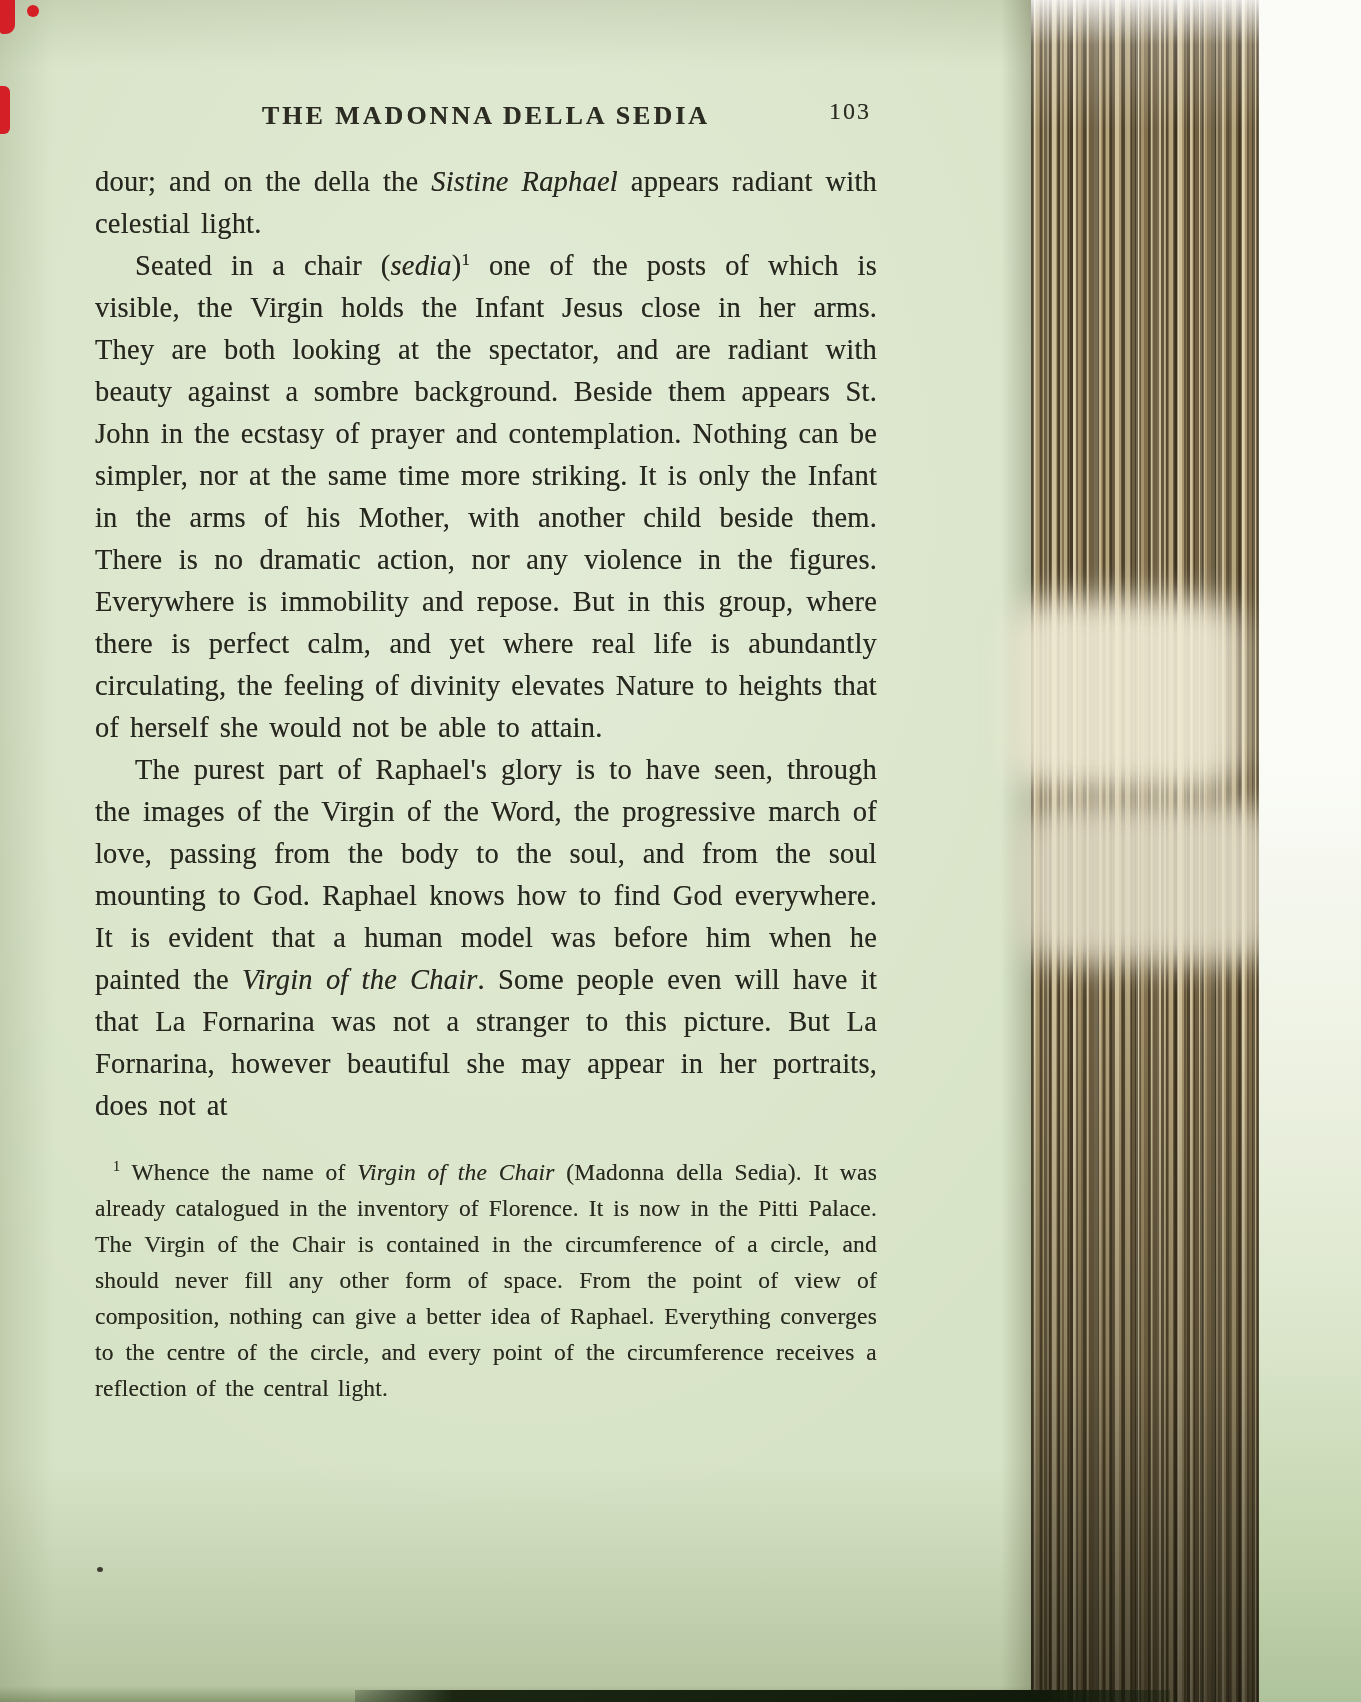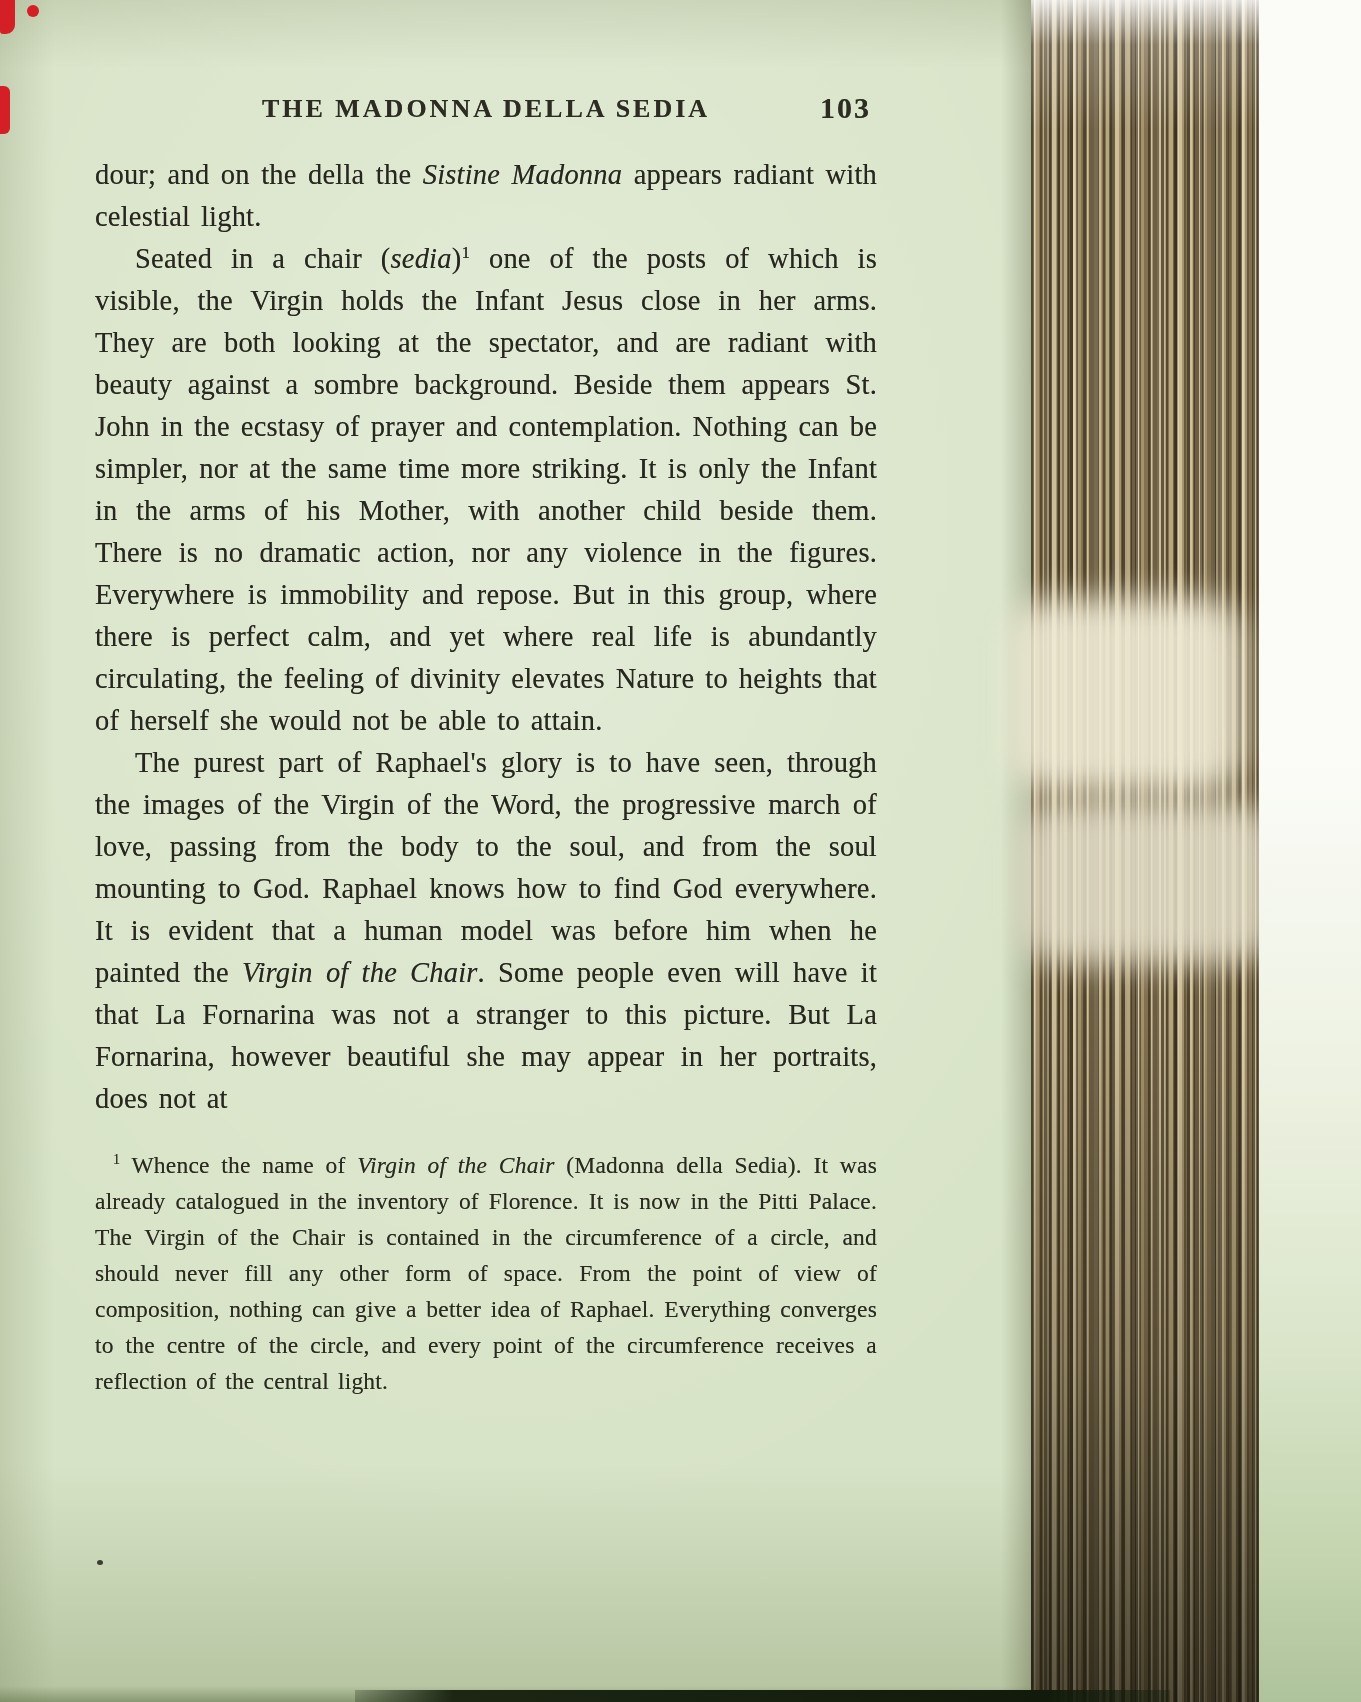--- a/index.html
+++ b/index.html
@@ -9,30 +9,30 @@
     background:#d7e3c6;
   }
   .paper {
     position:absolute; inset:0;
     background:
       radial-gradient(ellipse at 38% 30%, rgba(255,255,255,0.30), rgba(255,255,255,0) 62%),
       linear-gradient(90deg, rgba(115,125,85,0.22) 0, rgba(115,125,85,0) 4%, rgba(115,125,85,0) 92%, rgba(95,100,55,0.25) 100%),
       linear-gradient(180deg, rgba(125,135,95,0.22) 0, rgba(125,135,95,0) 4%, rgba(125,135,95,0) 86%, rgba(95,115,65,0.28) 100%),
       #d7e3c6;
   }
-  .content { position:absolute; left:95px; top:8px; width:782px; }
+  .content { position:absolute; left:95px; top:15px; width:782px; }
   .page-header { position:relative; margin-top:86px; height:38px; }
   .running-title {
     position:absolute; left:50%; transform:translateX(-50%);
     font-weight:bold; font-size:26px; letter-spacing:3px; white-space:nowrap;
     color:#2c2c22; text-shadow:0 0 0.6px rgba(44,44,34,0.55);
   }
   .page-number {
-    position:absolute; right:6px; top:-3px; font-size:30px; letter-spacing:2px;
-    color:#2c2c22; text-shadow:0 0 0.6px rgba(44,44,34,0.55);font-weight:bold;
+    position:absolute; right:6px; top:-3px; font-size:24px; letter-spacing:2px;
+    color:#2c2c22; text-shadow:0 0 0.6px rgba(44,44,34,0.55);
   }
   .body-text {
     margin-top:22px; font-size:28.5px; line-height:42px; color:#27271f;
     text-align:justify; word-spacing:3.5px; letter-spacing:0.2px;
     text-shadow:0 0 0.6px rgba(40,40,30,0.55);
   }
   .body-para { margin:0; }
   .body-para.indent { text-indent:40px; }
   .it { font-style:italic; }
   sup { font-size:60%; vertical-align:super; line-height:0; }
@@ -83,21 +83,21 @@
   <div class="red-mark m1"></div>
   <div class="red-mark m2"></div>
   <div class="red-mark m3"></div>
 
   <div class="content">
     <div class="page-header">
       <span class="running-title">THE MADONNA DELLA SEDIA</span>
       <span class="page-number">103</span>
     </div>
     <div class="body-text">
-        <p class="body-para"><span>dour; and on the della the </span><span class="it">Sistine Madonna</span><span> appears radiant with celestial light.</span></p>
+        <p class="body-para"><span>dour; and on the della the </span><span class="it">Sistine Raphael</span><span> appears radiant with celestial light.</span></p>
         <p class="body-para indent"><span>Seated in a chair (</span><span class="it">sedia</span><span>)</span><sup>1</sup><span> one of the posts of which is visible, the Virgin holds the Infant Jesus close in her arms. They are both looking at the spectator, and are radiant with beauty against a sombre background.  Beside them appears St. John in the ecstasy of prayer and contemplation.  Nothing can be simpler, nor at the same time more striking.  It is only the Infant in the arms of his Mother, with another child beside them.  There is no dramatic action, nor any violence in the figures.  Everywhere is immobility and repose.  But in this group, where there is perfect calm, and yet where real life is abundantly circulating, the feeling of divinity elevates Nature to heights that of herself she would not be able to attain.</span></p>
         <p class="body-para indent"><span>The purest part of Raphael's glory is to have seen, through the images of the Virgin of the Word, the progressive march of love, passing from the body to the soul, and from the soul mounting to God.  Raphael knows how to find God everywhere.  It is evident that a human model was before him when he painted the </span><span class="it">Virgin of the Chair</span><span>.  Some people even will have it that La Fornarina was not a stranger to this picture.  But La Fornarina, however beautiful she may appear in her portraits, does not at</span></p>
       </div>
     <div class="footnote">
         <p class="body-para indent"><sup>1</sup><span> Whence the name of </span><span class="it">Virgin of the Chair</span><span> (Madonna della Sedia).  It was already catalogued in the inventory of Florence.  It is now in the Pitti Palace.  The Virgin of the Chair is contained in the circumference of a circle, and should never fill any other form of space.  From the point of view of composition, nothing can give a better idea of Raphael.  Everything converges to the centre of the circle, and every point of the circumference receives a reflection of the central light.</span></p>
       </div>
     <div class="stray-dot"></div>
   </div>
 
   <div class="scan-right">

